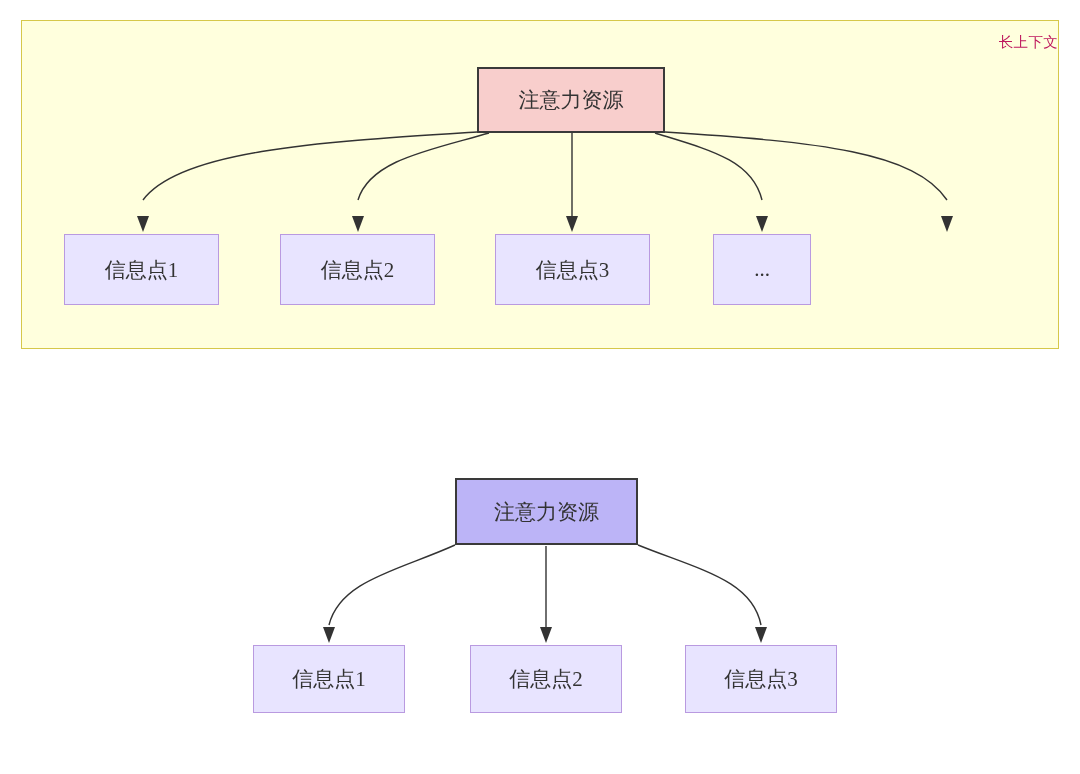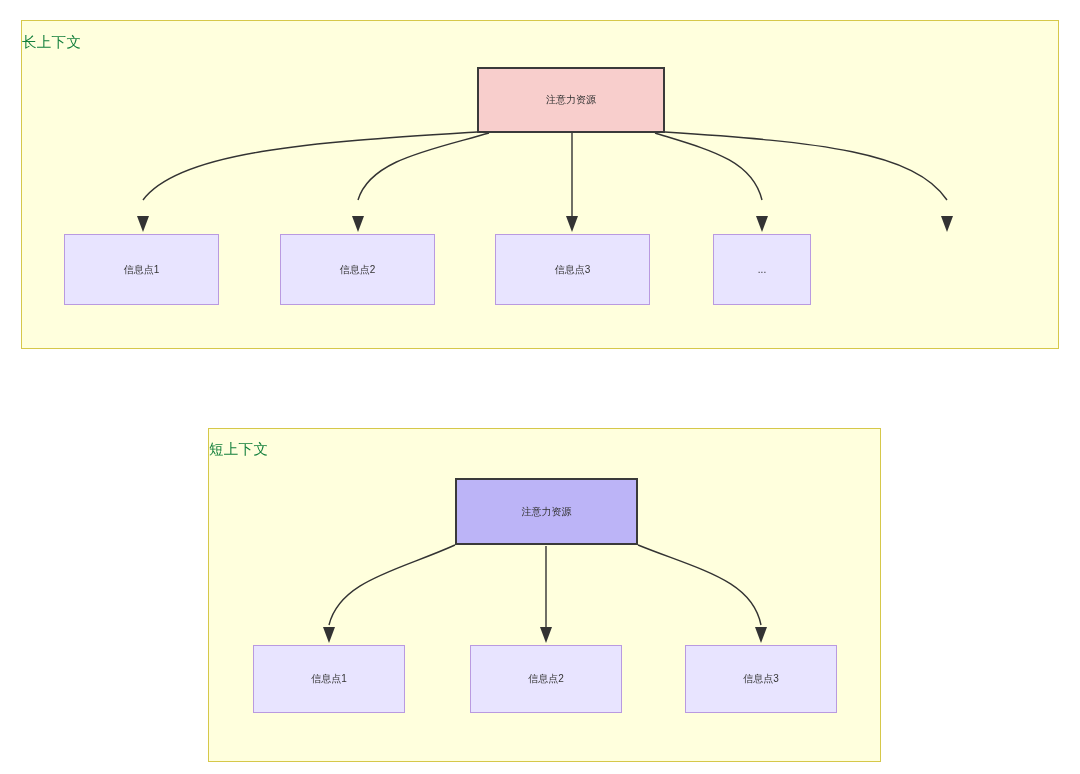--- a/index.html
+++ b/index.html
@@ -35,38 +35,39 @@
   #group-short {
     left: 208px;
     top: 428px;
     width: 673px;
     height: 334px;
   }
   .group-title {
     position: absolute;
     left: 0;
     width: 100%;
-    text-align: left;
+    text-align: right;
     font-size: 14.5px;
-    color: #15803d;
+    color: #be185d;
     letter-spacing: 0.3px;
     white-space: nowrap;
   }
   #group-long .group-title { top: 12px; }
   #group-short .group-title { top: 11px; }
 
   .node {
     position: absolute;
     box-sizing: border-box;
     display: flex;
     align-items: center;
     justify-content: center;
-    font-size: 10px;
+    font-size: 21px;
     color: #333333;
     white-space: nowrap;
+    font-family: Liberation Serif, serif;
   }
   .node-attention-long {
     background: #f8cecc;
     border: 2.2px solid #3a3a3a;
   }
   .node-attention-short {
     background: #bcb4f7;
     border: 2.2px solid #3a3a3a;
   }
   .node-info {
@@ -132,23 +133,20 @@
 
   <div class="node node-info" style="left:495px; top:234px; width:155px; height:71px;">
     <span>信息点3</span>
   </div>
 
   <div class="node node-info" style="left:713px; top:234px; width:98px; height:71px;">
     <span>...</span>
   </div>
 
 
-  <div class="group" id="group-short">
-    <div class="group-title">短上下文</div>
-  </div>
 
   <svg class="edges" viewBox="0 0 1080 774">
 
     <path class="edge-path" d="M 455 545 C 400 570 340 580 329 625"></path>
     <polygon class="arrow-head" points="329,643 323,627 335,627"></polygon>
 
     <path class="edge-path" d="M 546 546 L 546 627"></path>
     <polygon class="arrow-head" points="546,643 540,627 552,627"></polygon>
 
     <path class="edge-path" d="M 638 545 C 700 570 752 580 761 625"></path>

